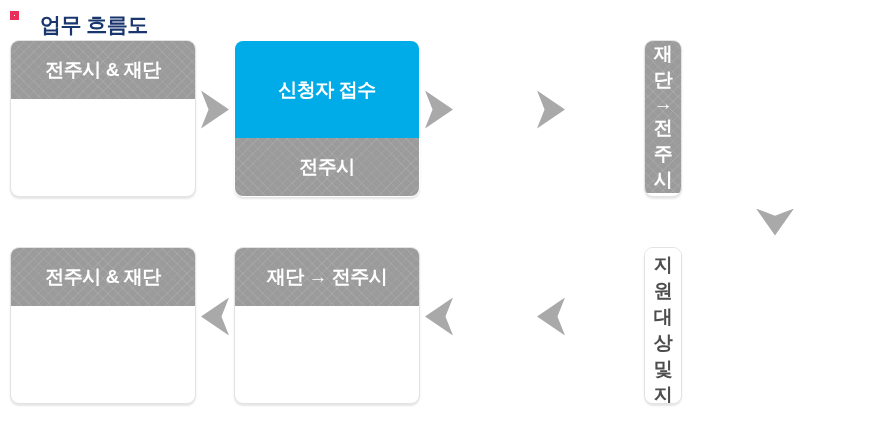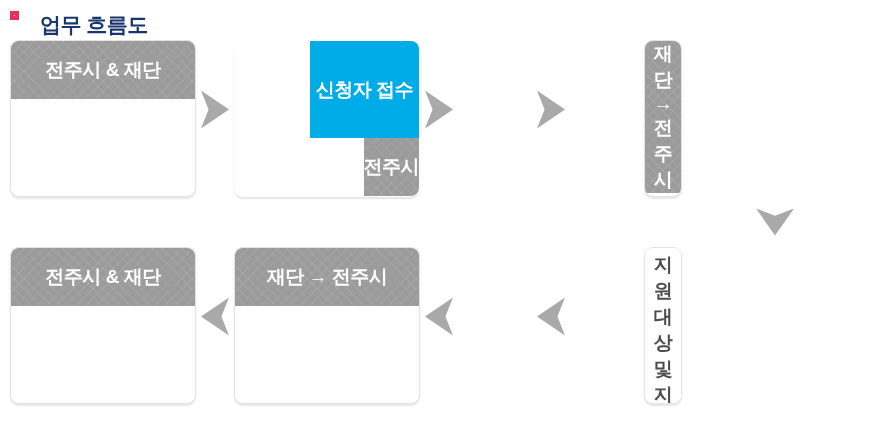--- a/index.html
+++ b/index.html
@@ -42,21 +42,21 @@
   .row-cards .card { height:157px; }
 
   .card {
     display:flex; flex-direction:column;
     border-radius:9px;
     border:1px solid #e3e3e3;
     background:#ffffff;
     box-shadow:0 2px 2px rgba(0,0,0,0.10);
     overflow:hidden;
   }
-  .card.blue { border-color:transparent;align-items:flex-end; }
+  .card.blue { border-color:transparent; }
   .card-body {
     flex:1 1 auto;
     display:flex; align-items:center; justify-content:center;
     background:#ffffff;
     padding:4px 6px;
   }
   .card.blue .card-body { background:#00ace8; }
   .card-label {
     font-size:19px; font-weight:bold;
     color:#4d4d4d;

